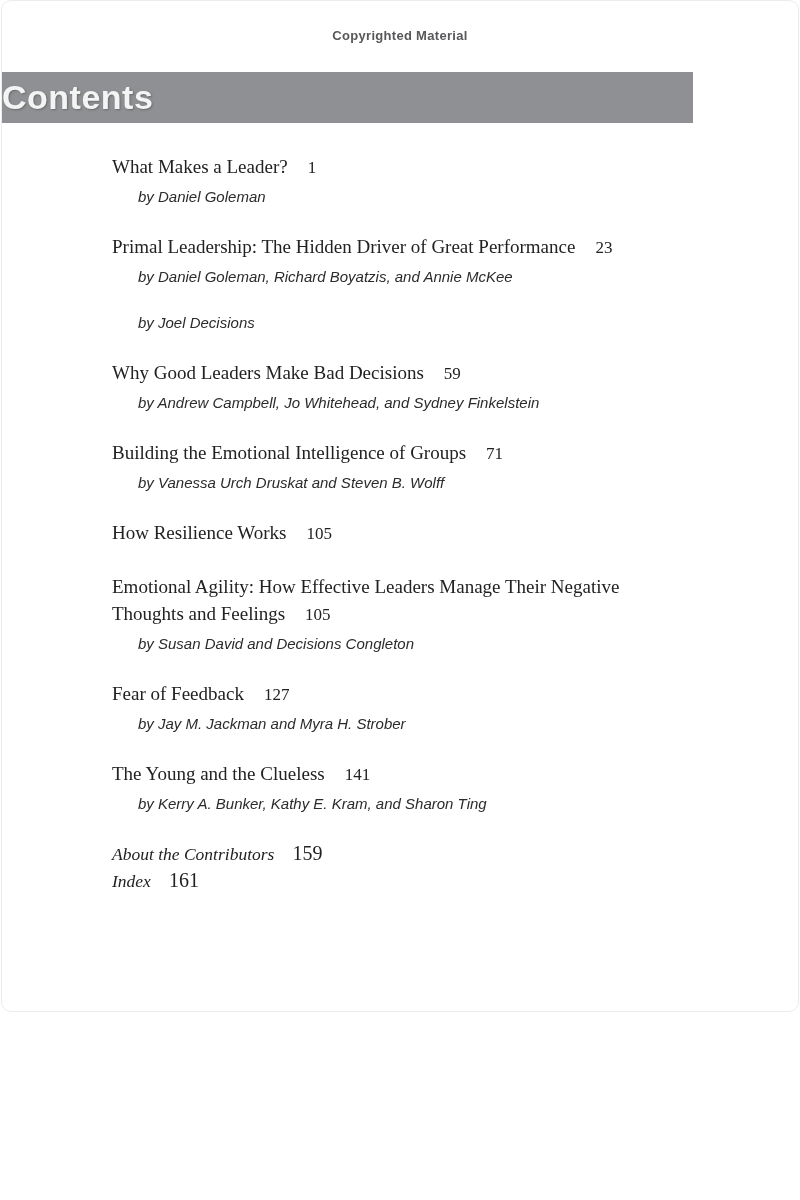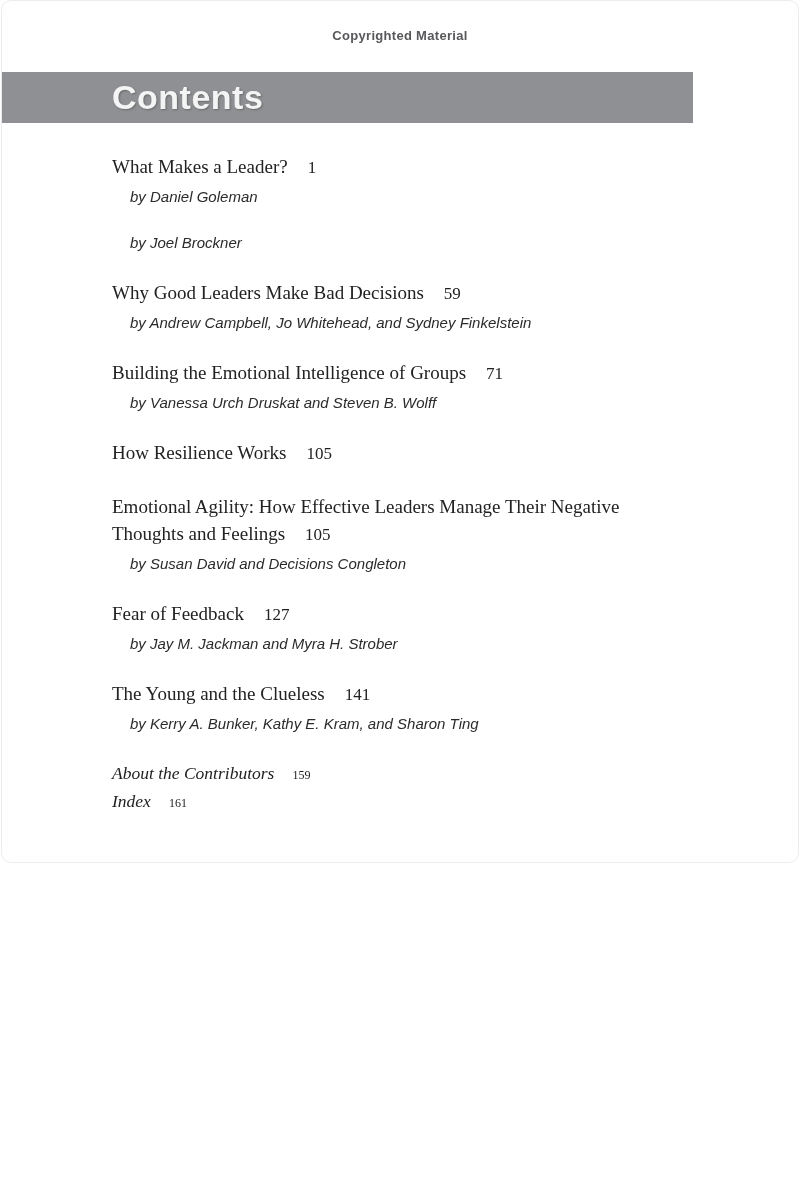--- a/index.html
+++ b/index.html
@@ -4,21 +4,21 @@
 <style>
   html, body {
     margin: 0;
     padding: 0;
     background: #ffffff;
     font-family: "Liberation Sans", sans-serif;
   }
   .page {
     position: relative;
     width: 798px;
-    height: 863px;
+    height: 1012px;
     margin: 0 auto;
     background: #ffffff;
     border: 1px solid #ececec;
     border-radius: 10px;
     overflow: hidden;
     box-sizing: border-box;
   }
   .notice {
     text-align: center;
     font-size: 13px;
@@ -30,21 +30,20 @@
   .notice.top { padding-top: 26px; }
   .header-bar {
     margin-top: 27px;
     width: 691px;
     height: 51px;
     background: var(--bar-color, #8e9093);
     display: flex;
     align-items: center;
   }
   .header-bar .title {
-    margin-left: 110px;
     font-size: 34px;
     font-weight: bold;
     letter-spacing: 0.5px;
     color: var(--header-text-color, #f4f4f4);
     text-shadow: 1px 1px 2px rgba(60,60,60,0.45);
   }
   .toc {
     margin-top: 30px;
     padding-left: 110px;
     padding-right: 120px;
@@ -58,40 +57,40 @@
     color: #222222;
   }
   .toc-entry .pgnum {
     font-family: "Liberation Serif", serif;
     font-size: 17px;
     color: #222222;
     margin-left: 20px;
   }
   .toc-entry .byline {
     margin-top: 6px;
-    margin-left: 18px;
+    margin-left: 26px;
     font-style: italic;
     font-size: 15px;
     line-height: 20px;
     color: #2b2b2b;
   }
   .back-matter {
     margin-top: 22px;
     padding-left: 110px;
   }
   .back-item {
     font-family: "Liberation Serif", serif;
     font-style: italic;
     font-size: 17.5px;
     line-height: 26px;
     color: #222222;
   }
   .back-item .pgnum {
     font-style: normal;
-    font-size: 12px;
+    font-size: 20px;
     margin-left: 18px;
   }
   .folio {
     position: absolute;
     top: 1124px;
     right: 106px;
     font-size: 15px;
     font-weight: bold;
     color: #222222;
   }
@@ -114,23 +113,29 @@
   </div>
 
   <div class="toc">
   <div class="toc-entry">
     <div class="title-line">
       <span>What Makes a Leader?</span><span class="pgnum">1</span>
     </div>
     <div class="byline">by Daniel Goleman</div>
   </div>
 
+  <div class="toc-entry">
+    <div class="title-line">
+      <span>Primal Leadership: The Hidden Driver of Great Performance</span><span class="pgnum">23</span>
+    </div>
+    <div class="byline">by Daniel Goleman, Richard Boyatzis, and Annie McKee</div>
+  </div>
 
   <div class="toc-entry">
-    <div class="byline">by Joel Brockner</div>
+    <div class="byline">by Joel Decisions</div>
   </div>
 
   <div class="toc-entry">
     <div class="title-line">
       <span>Why Good Leaders Make Bad Decisions</span><span class="pgnum">59</span>
     </div>
     <div class="byline">by Andrew Campbell, Jo Whitehead, and Sydney Finkelstein</div>
   </div>
 
   <div class="toc-entry">

